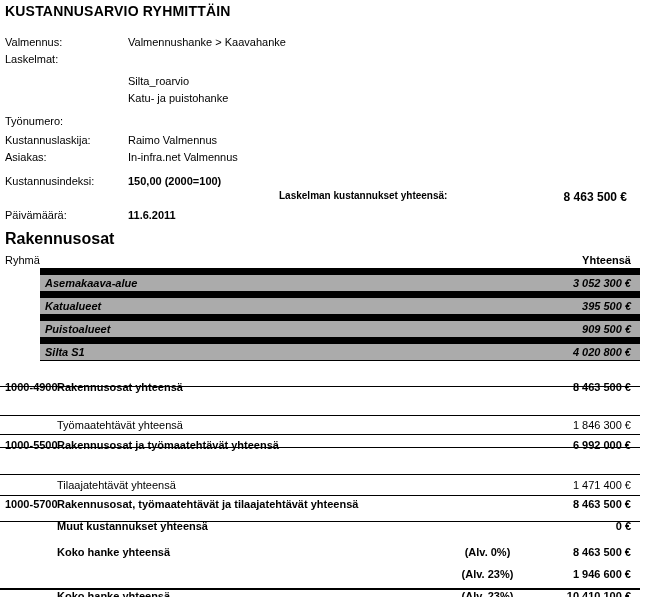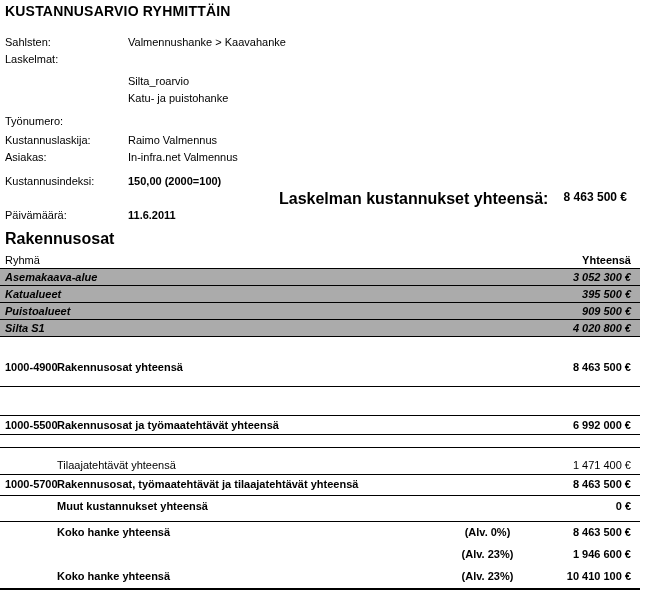--- a/index.html
+++ b/index.html
@@ -15,62 +15,63 @@
   }
   .abs { position: absolute; }
   .b { font-weight: bold; }
   .title { left: 5px; top: 3px; font-size: 14px; font-weight: bold; letter-spacing: 0.2px; }
 
   
   .mlabel { left: 5px; }
   .mvalue { left: 128px; }
 
   
-  .sum-label { left: 279px; top: 190px; font-size: 16px; font-weight: bold; }
+  .sum-label { left: 279px; top: 190px; font-size: 10px; font-weight: bold; }
   .sum-value { right: 13px; top: 190px; font-size: 12px; font-weight: bold; text-align: right; }
 
   
   .sec-title { left: 5px; top: 230px; font-size: 16px; font-weight: bold; }
   .col-group { left: 5px; top: 254px; font-weight: normal; }
   .col-total { right: 9px; top: 254px; font-weight: bold; text-align: right; margin-left: 8px; }
 
   
   .gtable { position: absolute; left: 0; right: 0; top: 268px; }
   .grow {
     position: relative;
     height: 16px;
     line-height: 16px;
     background: #ababab;
-    border-top: 1px solid #000000;
+    border-top: 7px solid #000000;
     font-weight: bold;
     font-style: italic;
+    margin-left: 40px;
   }
   .grow:last-child { border-bottom: 1px solid #000000; }
   .gname { position: absolute; left: 5px; }
   .gval  { position: absolute; right: 9px; }
 
   
-  .trow { position: absolute; left: 0; right: 0; height: 14px; }
+  .trow { position: absolute; left: 0; right: 0; height: 14px; margin-top: 20px; }
   .trow .code { position: absolute; left: 5px; font-weight: bold; }
   .trow .desc { position: absolute; left: 57px; }
   .trow .alv  { position: absolute; left: 455px; width: 65px; text-align: center; font-weight: bold; }
   .trow .num  { position: absolute; right: 9px; text-align: right; }
   .trow.bold .desc, .trow.bold .num { font-weight: bold; }
 
   .hline { position: absolute; left: 0; right: 0; height: 1px; background: #000000; }
   .hline.thick { height: 2px; }
 </style>
 </head>
 <body>
 
 <div class="page">
 
   <div class="abs title">KUSTANNUSARVIO RYHMITTÄIN</div>
 
-  <div class="abs mlabel" style="top:36px">Sahlsten:</div>
+  <div class="abs mlabel" style="top:36px">Valmennus:</div>
   <div class="abs mvalue" style="top:36px">Valmennushanke &gt; Kaavahanke</div>
 
   <div class="abs mlabel" style="top:53px">Laskelmat:</div>
   <div class="abs mvalue" style="top:75px">Silta_roarvio</div>
   <div class="abs mvalue" style="top:92px">Katu- ja puistohanke</div>
 
   <div class="abs mlabel" style="top:115px">Työnumero:</div>
   <div class="abs mvalue" style="top:115px"></div>
 
   <div class="abs mlabel" style="top:134px">Kustannuslaskija:</div>
@@ -111,20 +112,24 @@
     </div>
   </div>
 
   <div class="trow bold" style="top:361px">
     <span class="code">1000-4900</span>
     <span class="desc">Rakennusosat yhteensä</span>
     <span class="num">8 463 500 €</span>
   </div>
   <div class="hline" style="top:386px"></div>
 
+  <div class="trow" style="top:399px">
+    <span class="desc">Työmaatehtävät yhteensä</span>
+    <span class="num">1 846 300 €</span>
+  </div>
   <div class="hline" style="top:415px"></div>
 
   <div class="trow bold" style="top:419px">
     <span class="code">1000-5500</span>
     <span class="desc">Rakennusosat ja työmaatehtävät yhteensä</span>
     <span class="num">6 992 000 €</span>
   </div>
   <div class="hline" style="top:434px"></div>
   <div class="hline" style="top:447px"></div>
 

